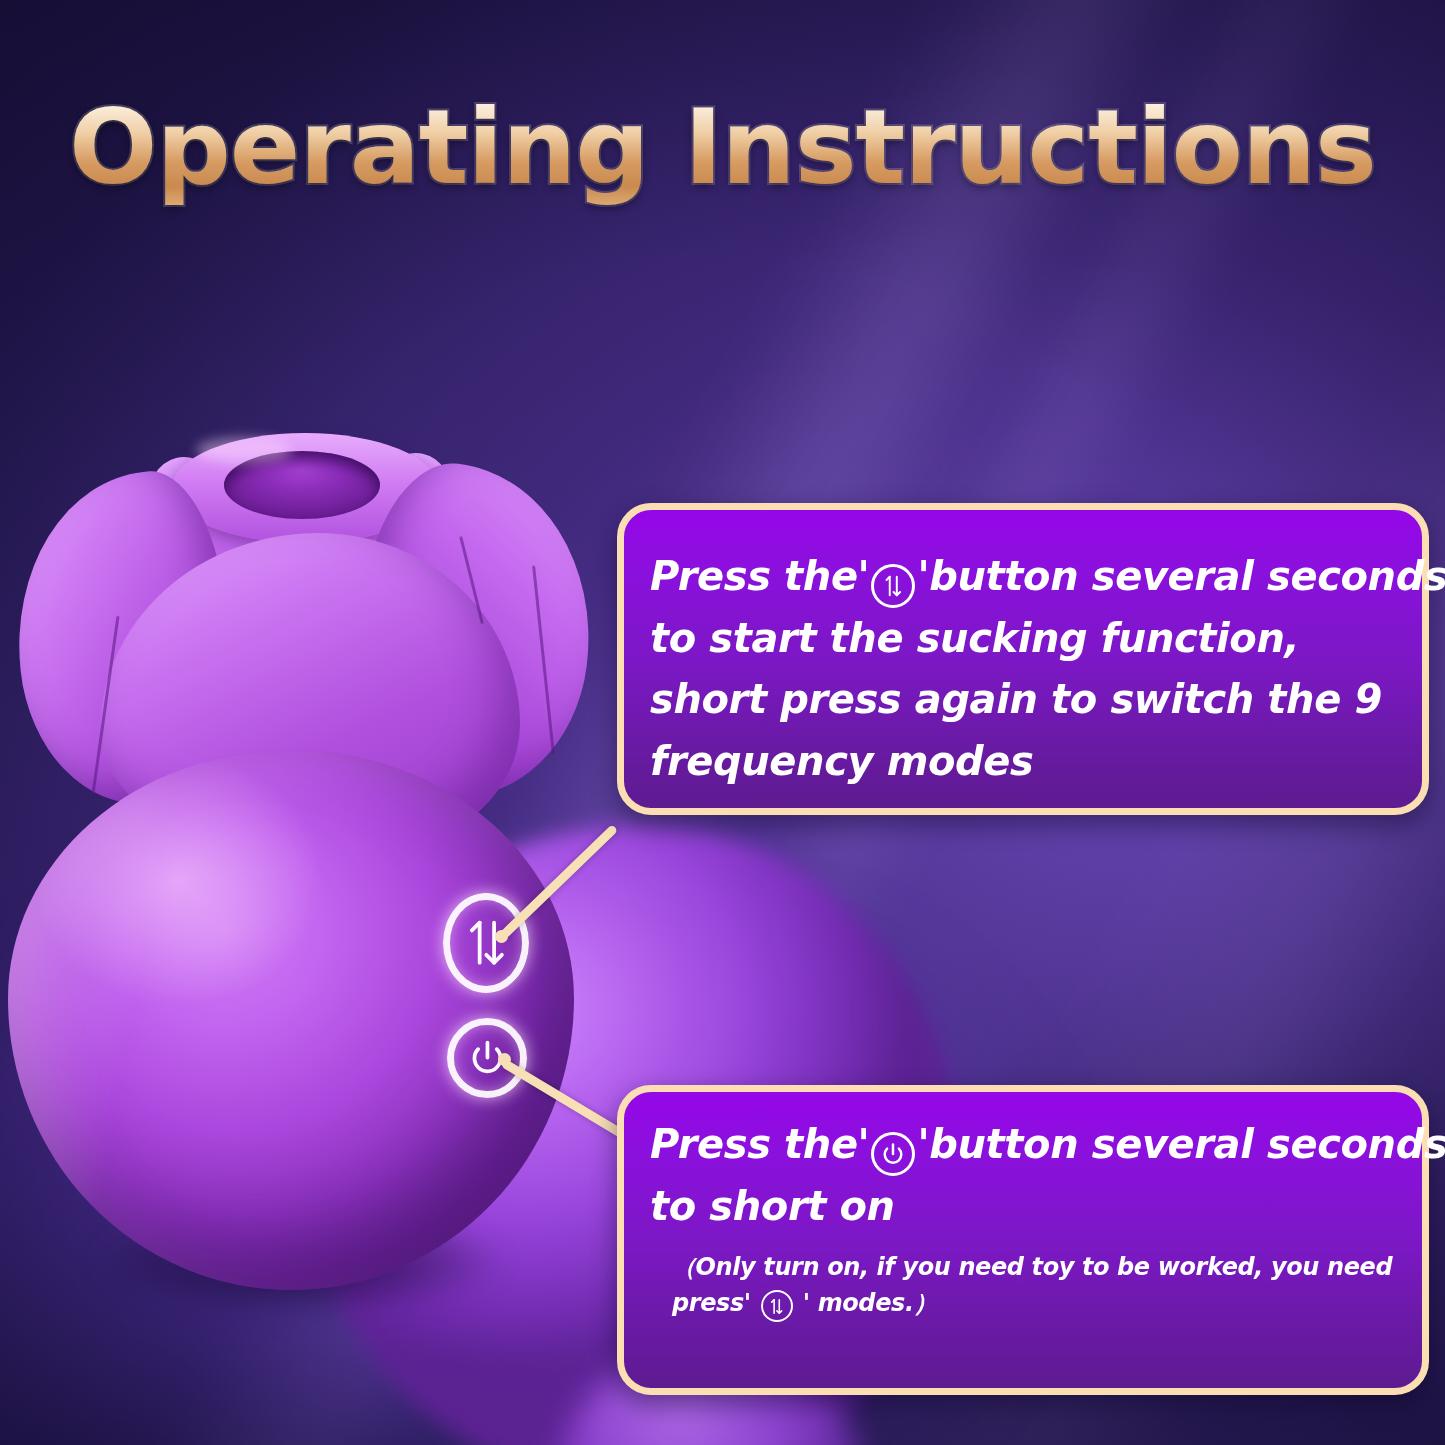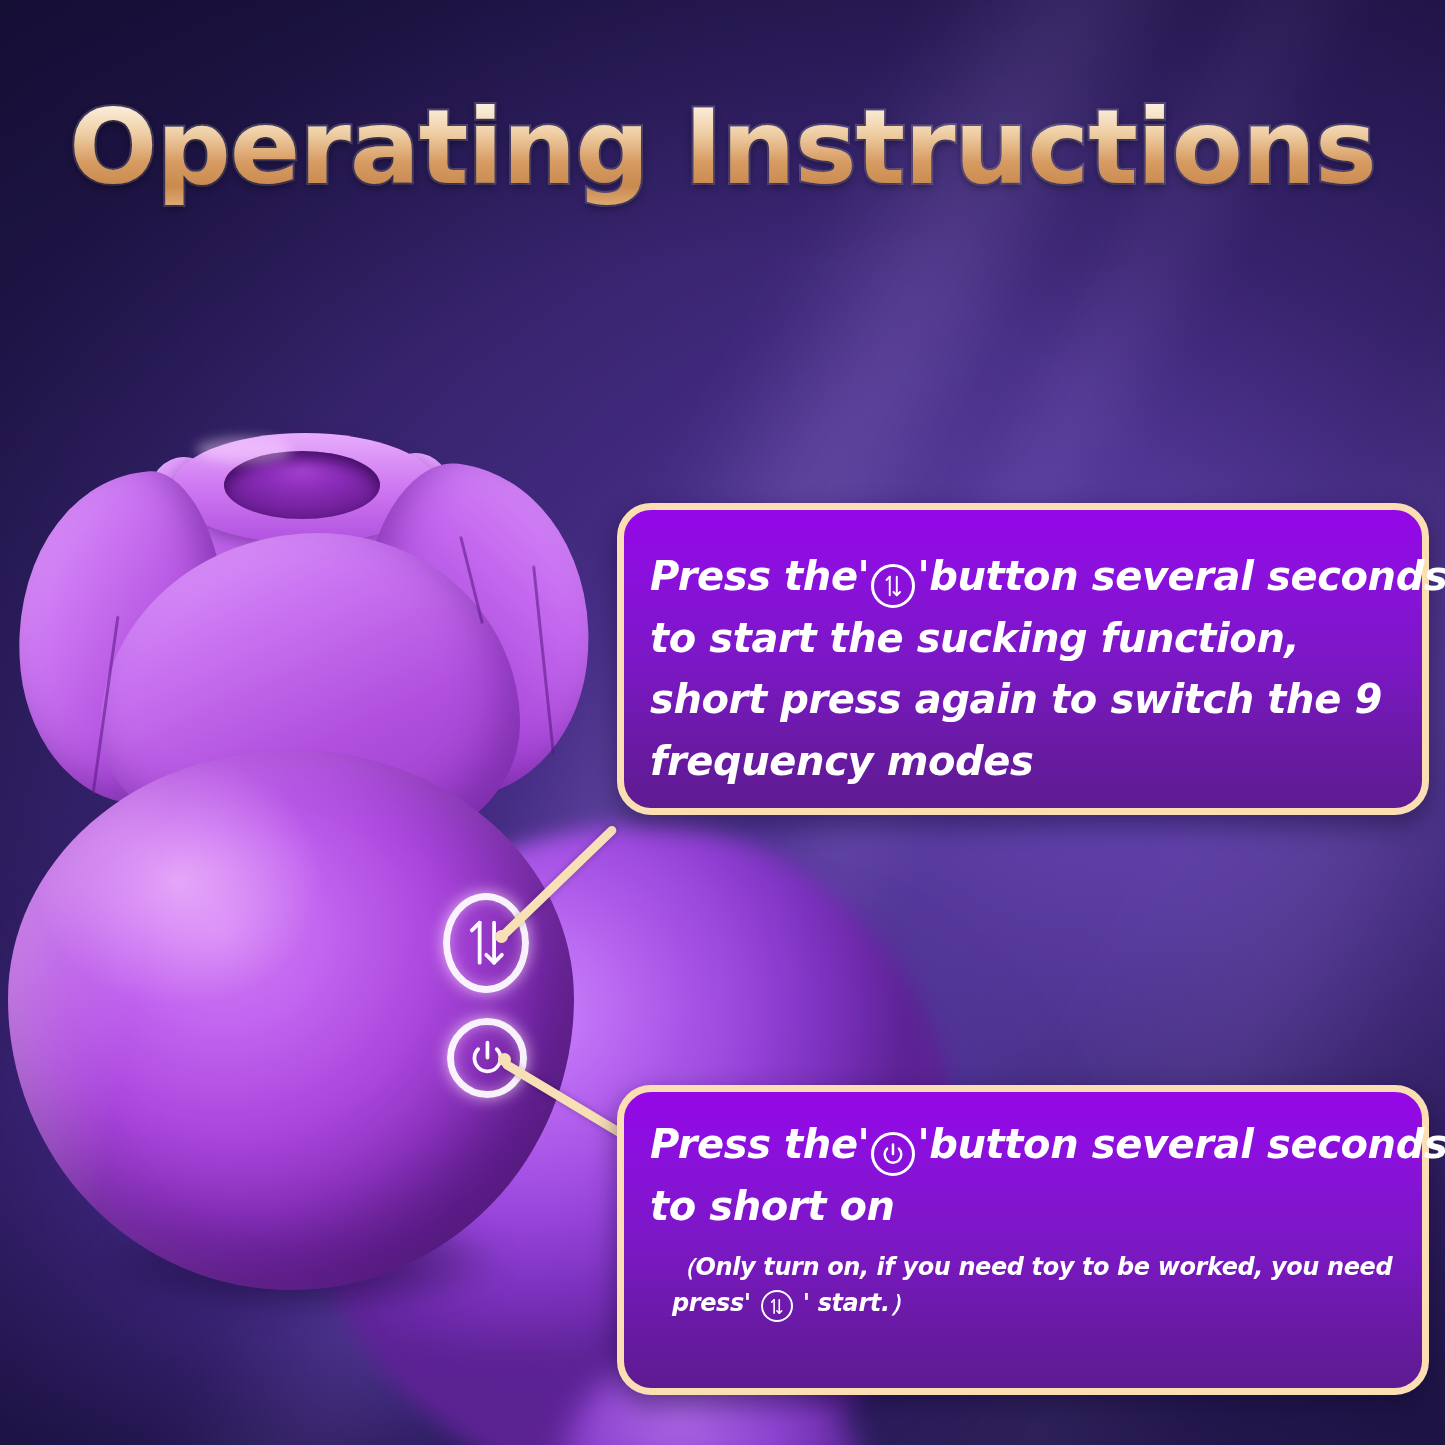--- a/index.html
+++ b/index.html
@@ -318,17 +318,17 @@
       <span>（Only turn on, if you need toy to be worked, you need</span><br>
       <span class="nw"><span>press'</span> <span class="inline-ico ico-sm">
             <svg viewBox="0 0 40 48">
               <g stroke="#ffffff" stroke-width="4" fill="none" stroke-linecap="round" stroke-linejoin="round">
                 <line x1="14" y1="7" x2="14" y2="41"></line>
                 <polyline points="8,13 14,7 14,7"></polyline>
                 <line x1="27" y1="7" x2="27" y2="41"></line>
                 <polyline points="33,35 27,41 21,35"></polyline>
               </g>
             </svg>
-          </span> <span>' start.）</span></span>
+          </span> <span>' modes.）</span></span>
     </div>
   </div>
 
 </div>
 
 </body></html>

